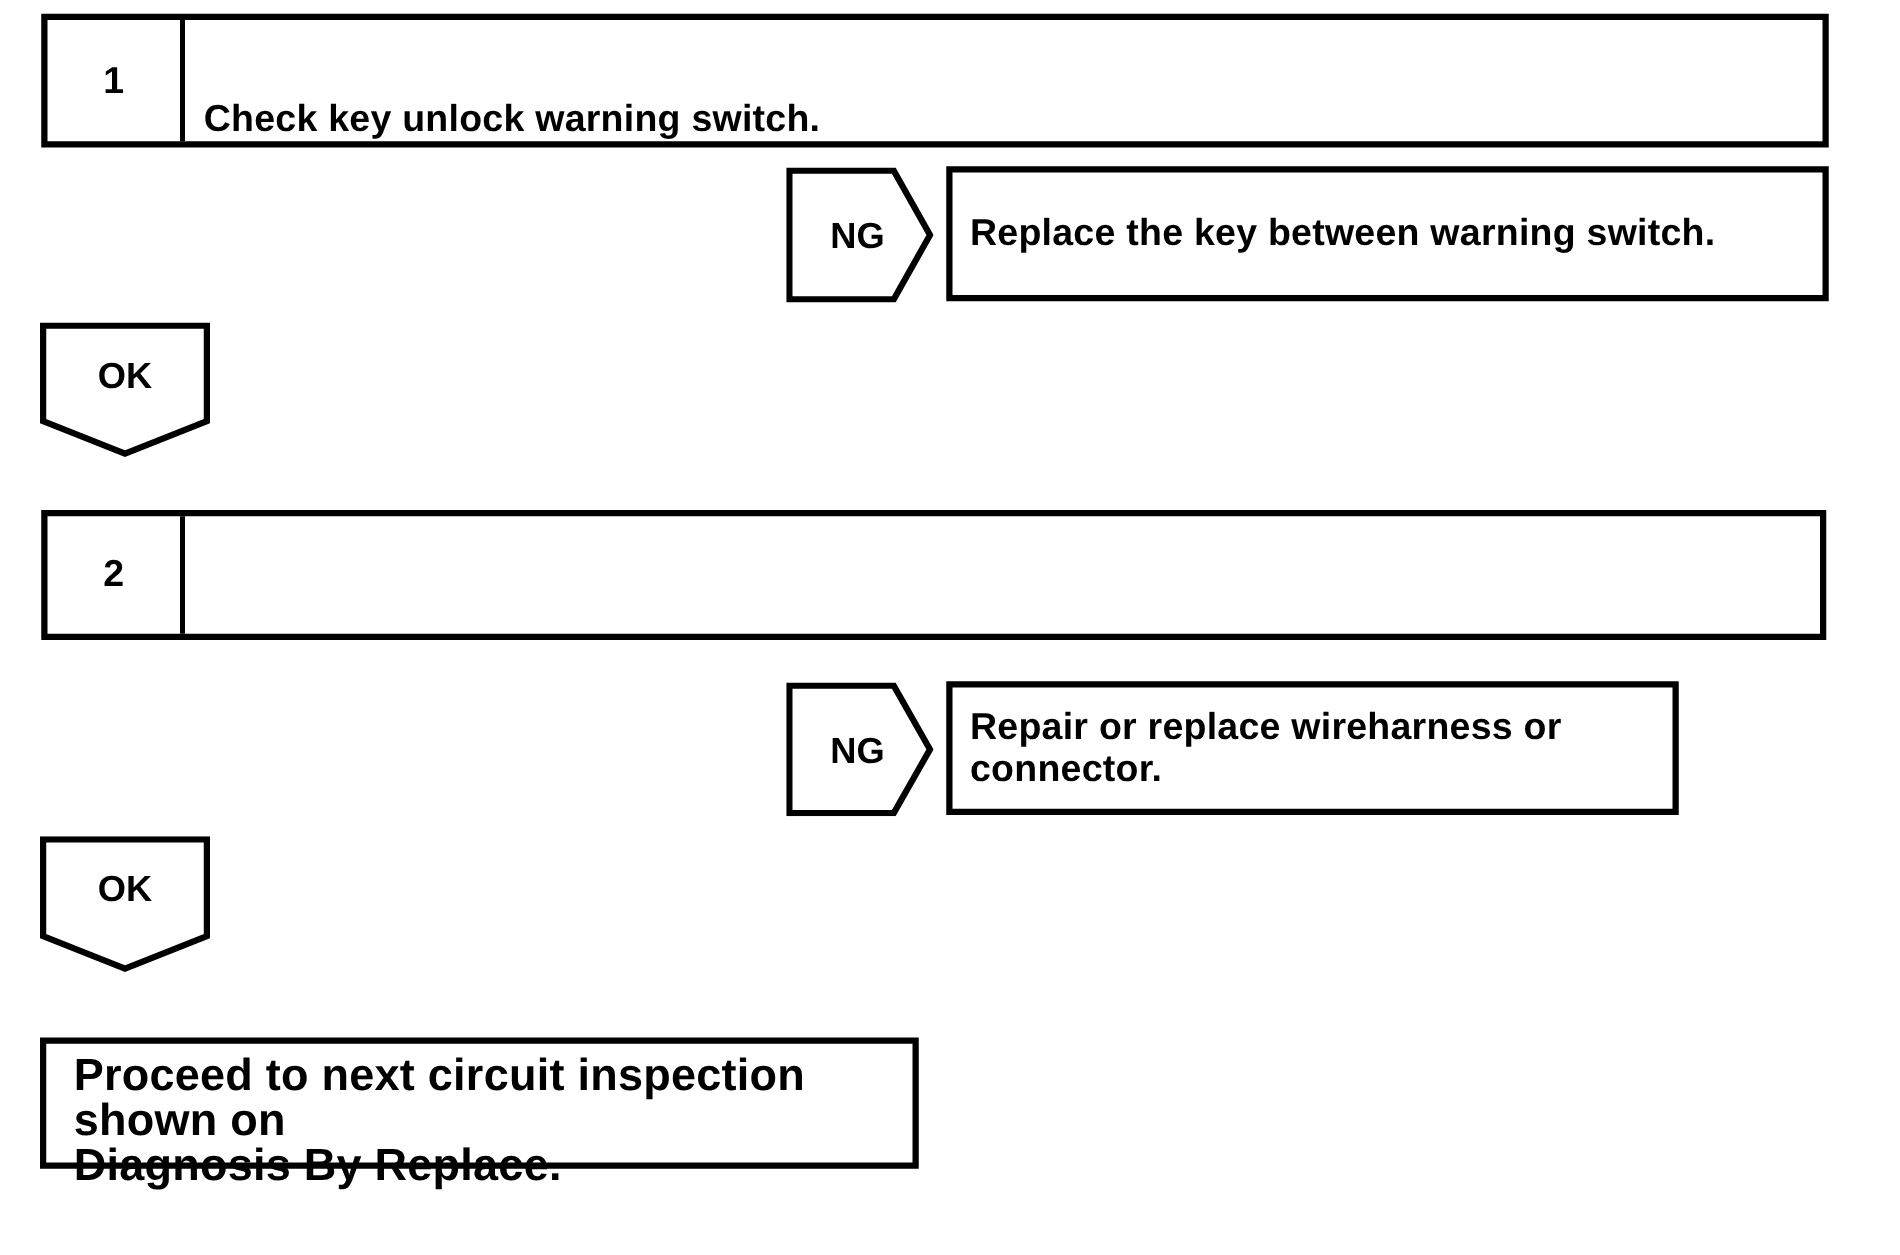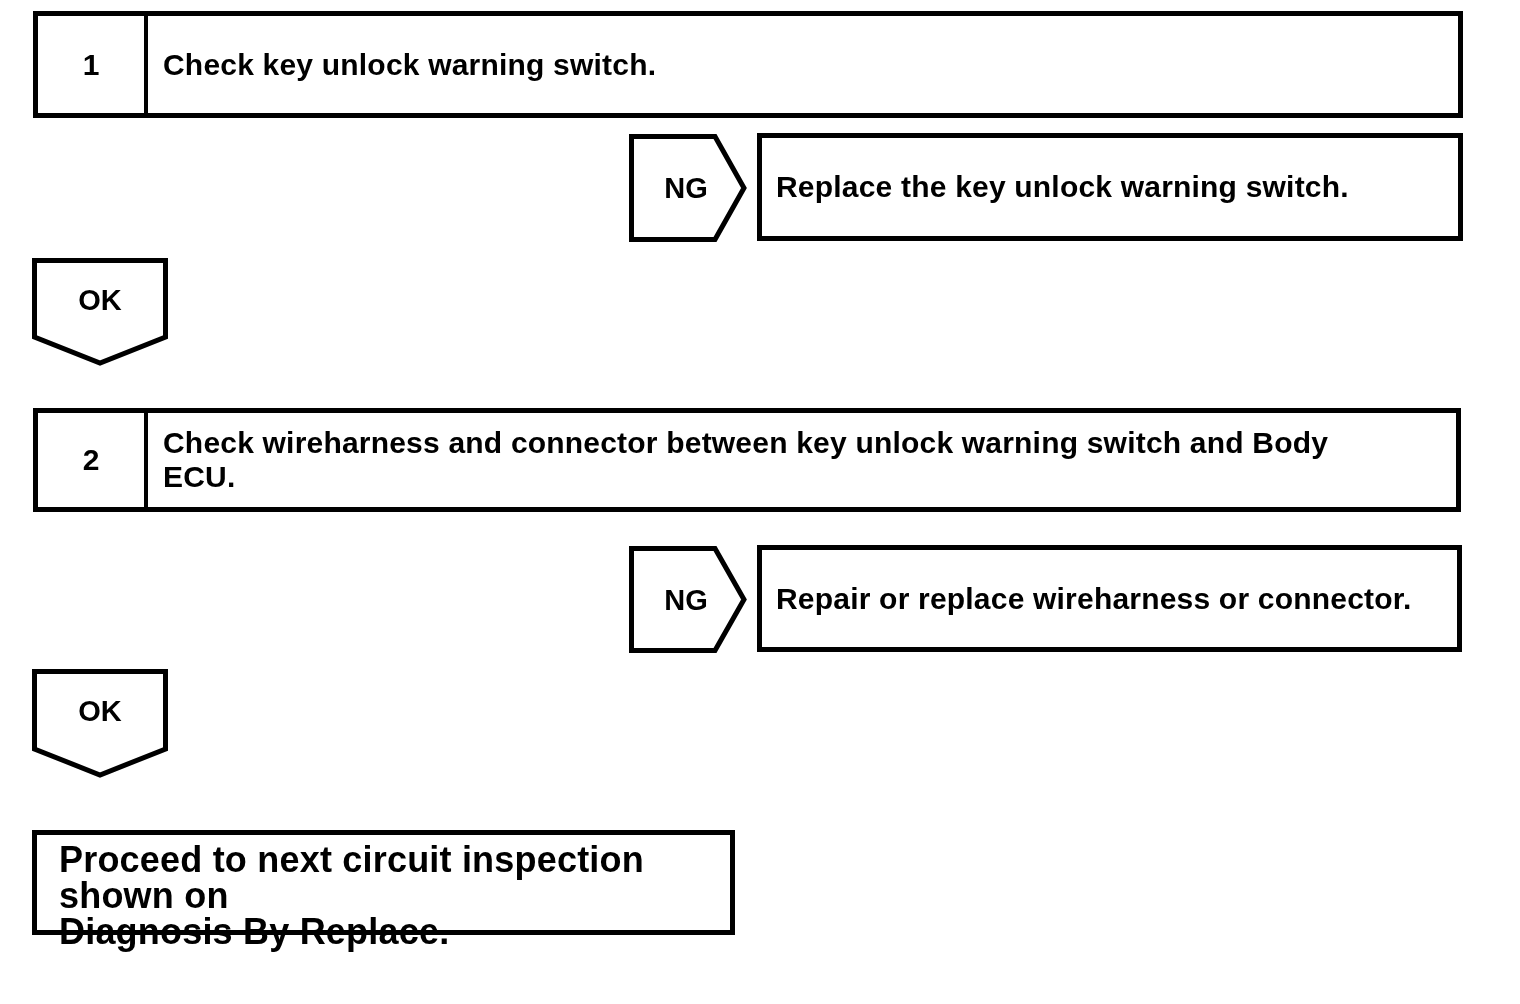--- a/index.html
+++ b/index.html
@@ -31,21 +31,21 @@
     border-right: 4px solid #000;
     display: flex;
     align-items: center;
     justify-content: center;
     font-size: 30px;
   }
   .step-text {
     flex: 1;
     display: flex;
     flex-direction: column;
-    justify-content: center;
+    justify-content: flex-end;
     padding: 0 18px 0 15px;
     font-size: 30px;
     line-height: 34px;
     letter-spacing: 0.2px;
   }
 
   
   .action-box {
     position: absolute;
     box-sizing: border-box;
@@ -95,46 +95,42 @@
   </div>
 
   <div class="pent" style="left:629px; top:134px; width:118px; height:108px;">
     <svg width="118" height="108" viewBox="0 0 118 108">
       <path d="M2.5,2.5 L86,2.5 L115,54 L86,105.5 L2.5,105.5 Z" fill="#ffffff" stroke="#000000" stroke-width="5"></path>
       <text x="57" y="64" text-anchor="middle">NG</text>
     </svg>
   </div>
 
   <div class="action-box" style="left:757px; top:133px; width:706px; height:108px;">
-    <span>Replace the key unlock warning switch.</span>
+    <span>Replace the key between warning switch.</span>
   </div>
 
   <div class="pent" style="left:32px; top:258px; width:136px; height:108px;">
     <svg width="136" height="108" viewBox="0 0 136 108">
       <path d="M2.5,2.5 L133.5,2.5 L133.5,79 L68,105 L2.5,79 Z" fill="#ffffff" stroke="#000000" stroke-width="5"></path>
       <text x="68" y="52" text-anchor="middle">OK</text>
     </svg>
   </div>
 
   <div class="step-box" style="left:33px; top:408px; width:1428px; height:104px;">
     <div class="step-num">2</div>
-    <div class="step-text">
-      <div>Check wireharness and connector between key unlock warning switch and Body</div>
-      <div>ECU.</div>
-    </div>
   </div>
 
   <div class="pent" style="left:629px; top:546px; width:118px; height:107px;">
     <svg width="118" height="107" viewBox="0 0 118 107">
       <path d="M2.5,2.5 L86,2.5 L115,53.5 L86,104.5 L2.5,104.5 Z" fill="#ffffff" stroke="#000000" stroke-width="5"></path>
       <text x="57" y="64" text-anchor="middle">NG</text>
     </svg>
   </div>
 
-  <div class="action-box" style="left:757px; top:545px; width:705px; height:107px;">
+  <div class="action-box" style="left:757px; top:545px; width:586px; height:107px;">
     <span>Repair or replace wireharness or connector.</span>
   </div>
 
   <div class="pent" style="left:32px; top:669px; width:136px; height:109px;">
     <svg width="136" height="109" viewBox="0 0 136 109">
       <path d="M2.5,2.5 L133.5,2.5 L133.5,80 L68,106 L2.5,80 Z" fill="#ffffff" stroke="#000000" stroke-width="5"></path>
       <text x="68" y="52" text-anchor="middle">OK</text>
     </svg>
   </div>
 

